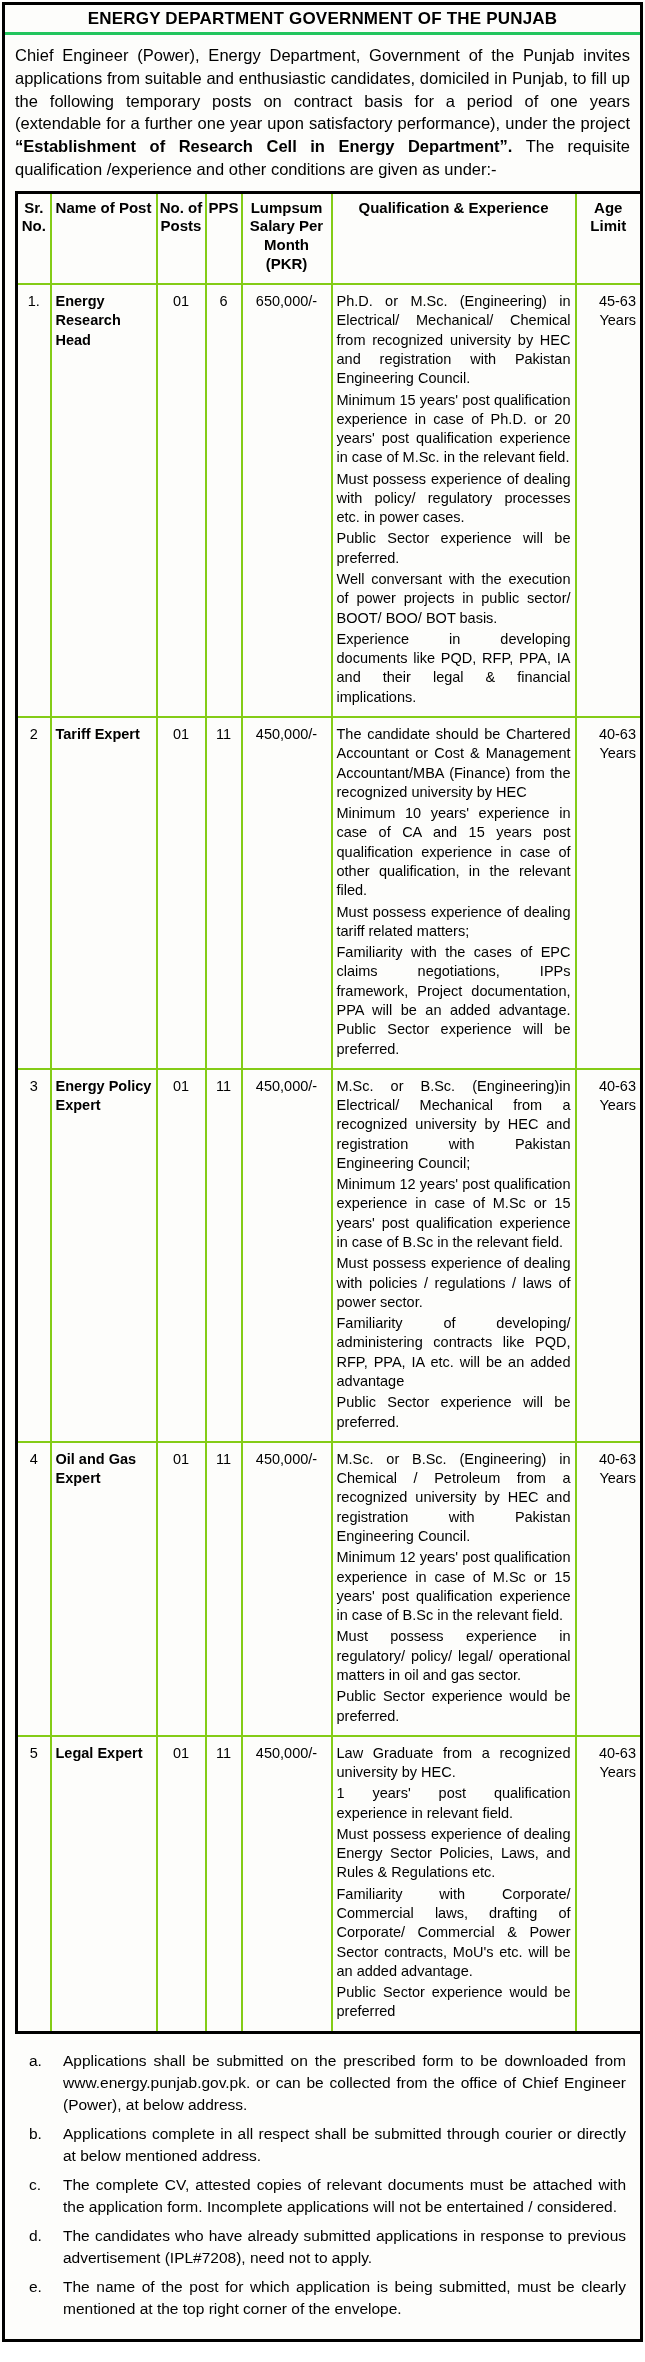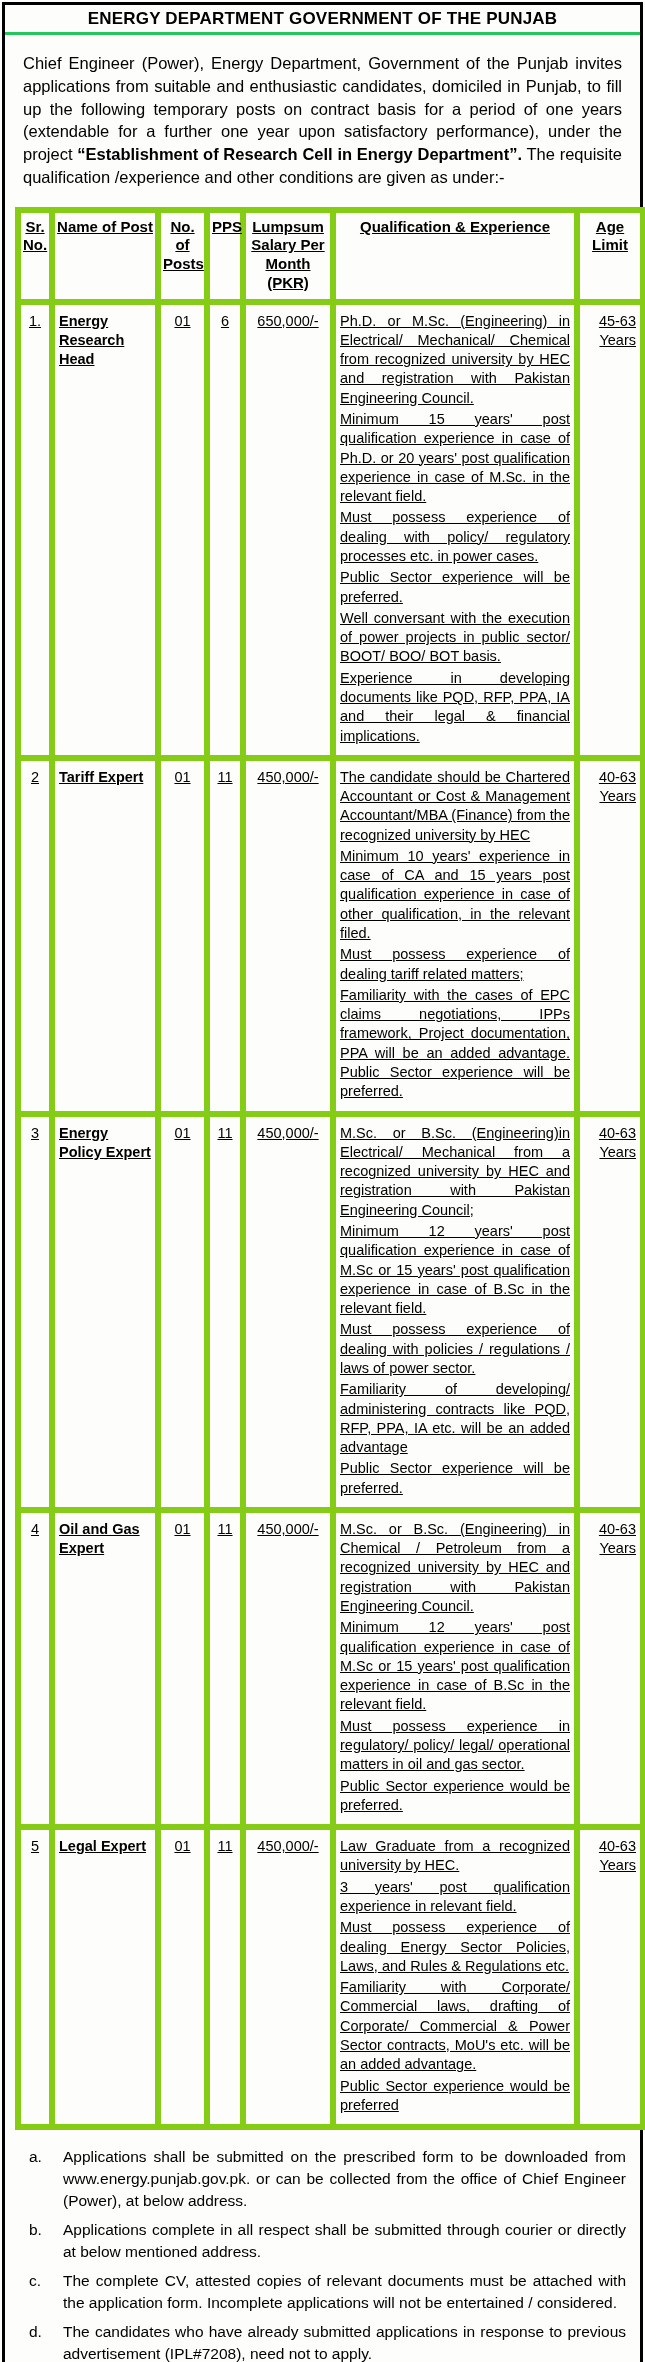--- a/index.html
+++ b/index.html
@@ -5,24 +5,24 @@
   html,body{margin:0;padding:0;background:#ffffff;}
   body{font-family:"Liberation Sans", sans-serif;color:#000;}
   .page{width:645px;margin:0 auto;background:#fdfdfb;}
   .ad-frame{margin:2px;border:3px solid #000;background:#fdfdfb;}
 
   .org-title{border-bottom:3px solid #22c55e;text-align:center;font-weight:bold;
     font-size:17px;padding:4px 0 3px;letter-spacing:.2px;}
   .banner{background:#000;color:#fff;text-align:center;font-weight:bold;
     font-size:40px;line-height:1.12;padding:1px 0 4px;letter-spacing:-1px;}
 
-  .intro{margin:8px;padding:9px 10px 10px;font-size:16.5px;line-height:1.38;text-align:justify;}
+  .intro{margin:0;padding:9px 10px 10px;font-size:16.5px;line-height:1.38;text-align:justify;}
 
   #posts-table{border-collapse:collapse;margin:0 10px;width:625px;border:3px solid #000;table-layout:fixed;}
-  #posts-table th,#posts-table td{border:6px solid #84cc16;vertical-align:top;text-decoration:underline;}
+  #posts-table th,#posts-table td{border:2px solid #84cc16;vertical-align:top;}
   #posts-table th{font-weight:bold;text-align:center;padding:5px 2px;font-size:15px;line-height:1.25;}
   #posts-table thead tr{height:92px;}
   #posts-table td{padding:7px 4px;font-size:14.5px;line-height:1.33;}
   #posts-table tbody tr:nth-child(1){height:352px;}
   #posts-table tbody tr:nth-child(2){height:298px;}
   #posts-table tbody tr:nth-child(3){height:272px;}
   #posts-table tbody tr:nth-child(4){height:266px;}
   #posts-table tbody tr:nth-child(5){height:238px;}
   .c-sr{text-align:center;}
   .c-post{font-weight:bold;padding-left:7px;}
@@ -150,21 +150,21 @@
   </tr>
 
   <tr>
     <td class="c-sr">5</td>
     <td class="c-post">Legal Expert</td>
     <td class="c-posts">01</td>
     <td class="c-pps">11</td>
     <td class="c-salary">450,000/-</td>
     <td class="c-qual">
               <p class="qual-p">Law Graduate from a recognized university by HEC.</p>
-              <p class="qual-p">3 years' post qualification experience in relevant field.</p>
+              <p class="qual-p">1 years' post qualification experience in relevant field.</p>
               <p class="qual-p">Must possess experience of dealing Energy Sector Policies, Laws, and Rules &amp; Regulations etc.</p>
               <p class="qual-p">Familiarity with Corporate/ Commercial laws, drafting of Corporate/ Commercial &amp; Power Sector contracts, MoU's etc. will be an added advantage.</p>
               <p class="qual-p">Public Sector experience would be preferred</p>
             </td>
     <td class="c-age">
       <div>40-63</div>
       <div>Years</div>
     </td>
   </tr>
 </tbody>

